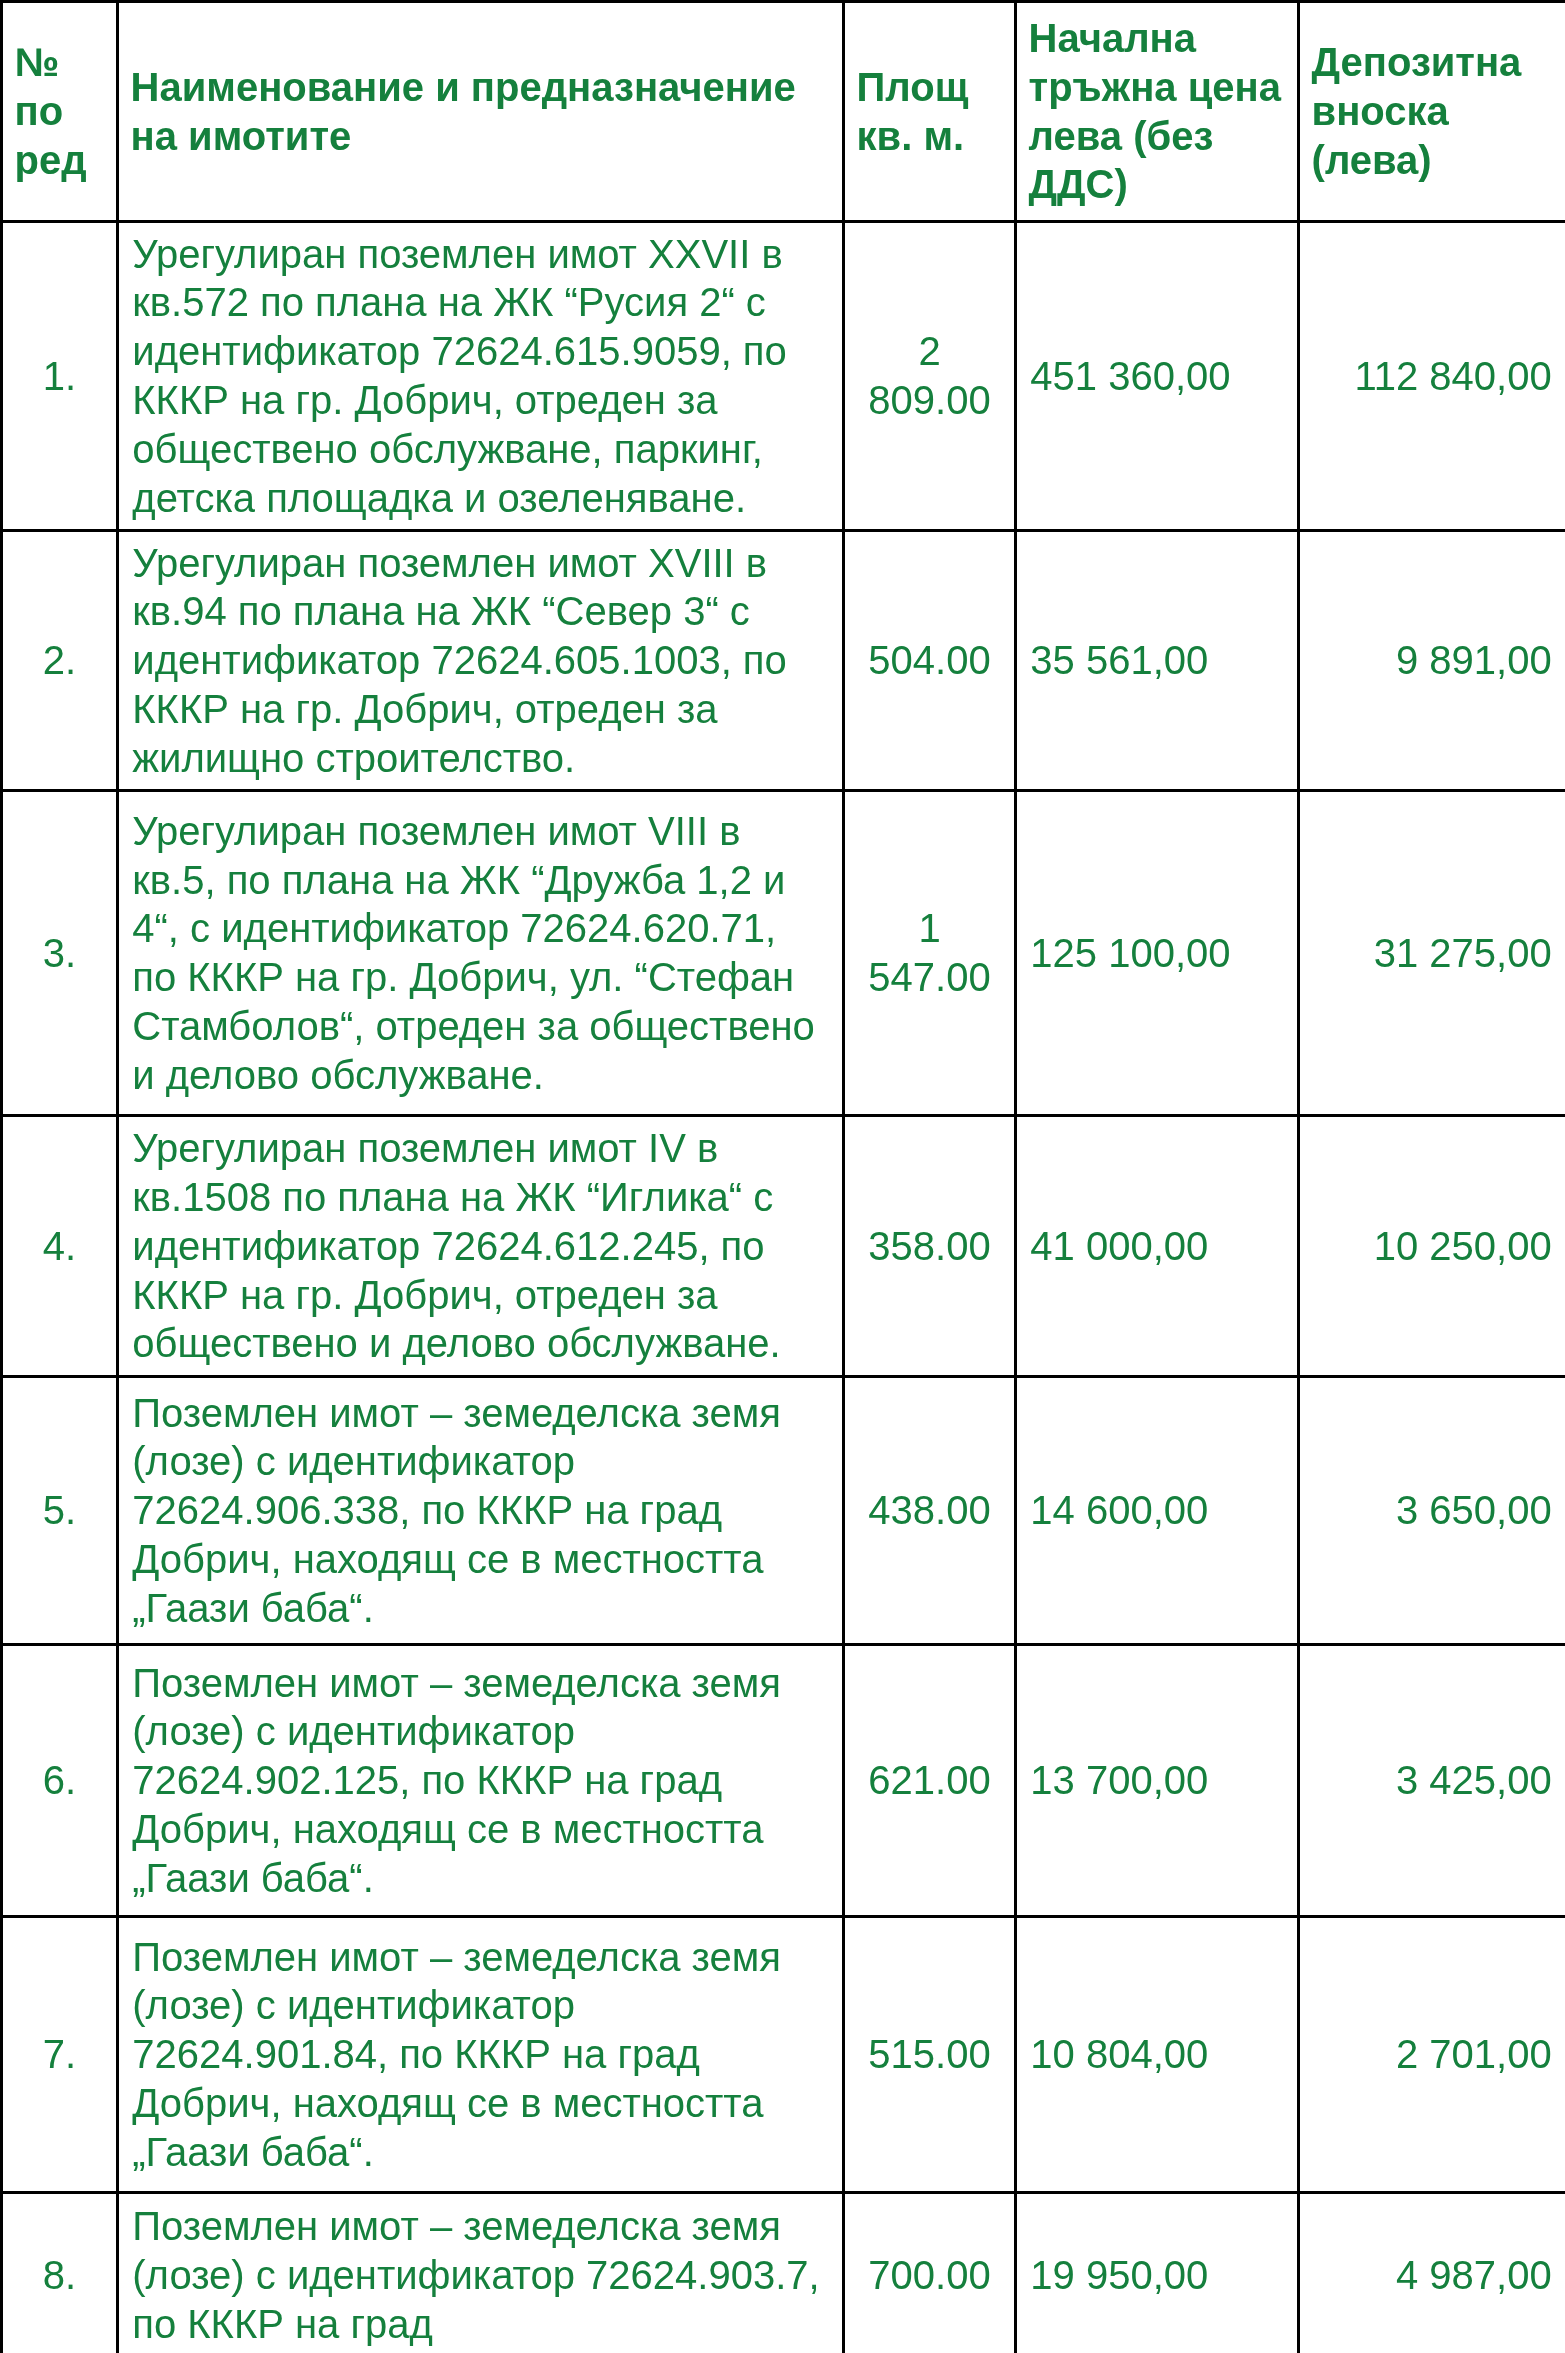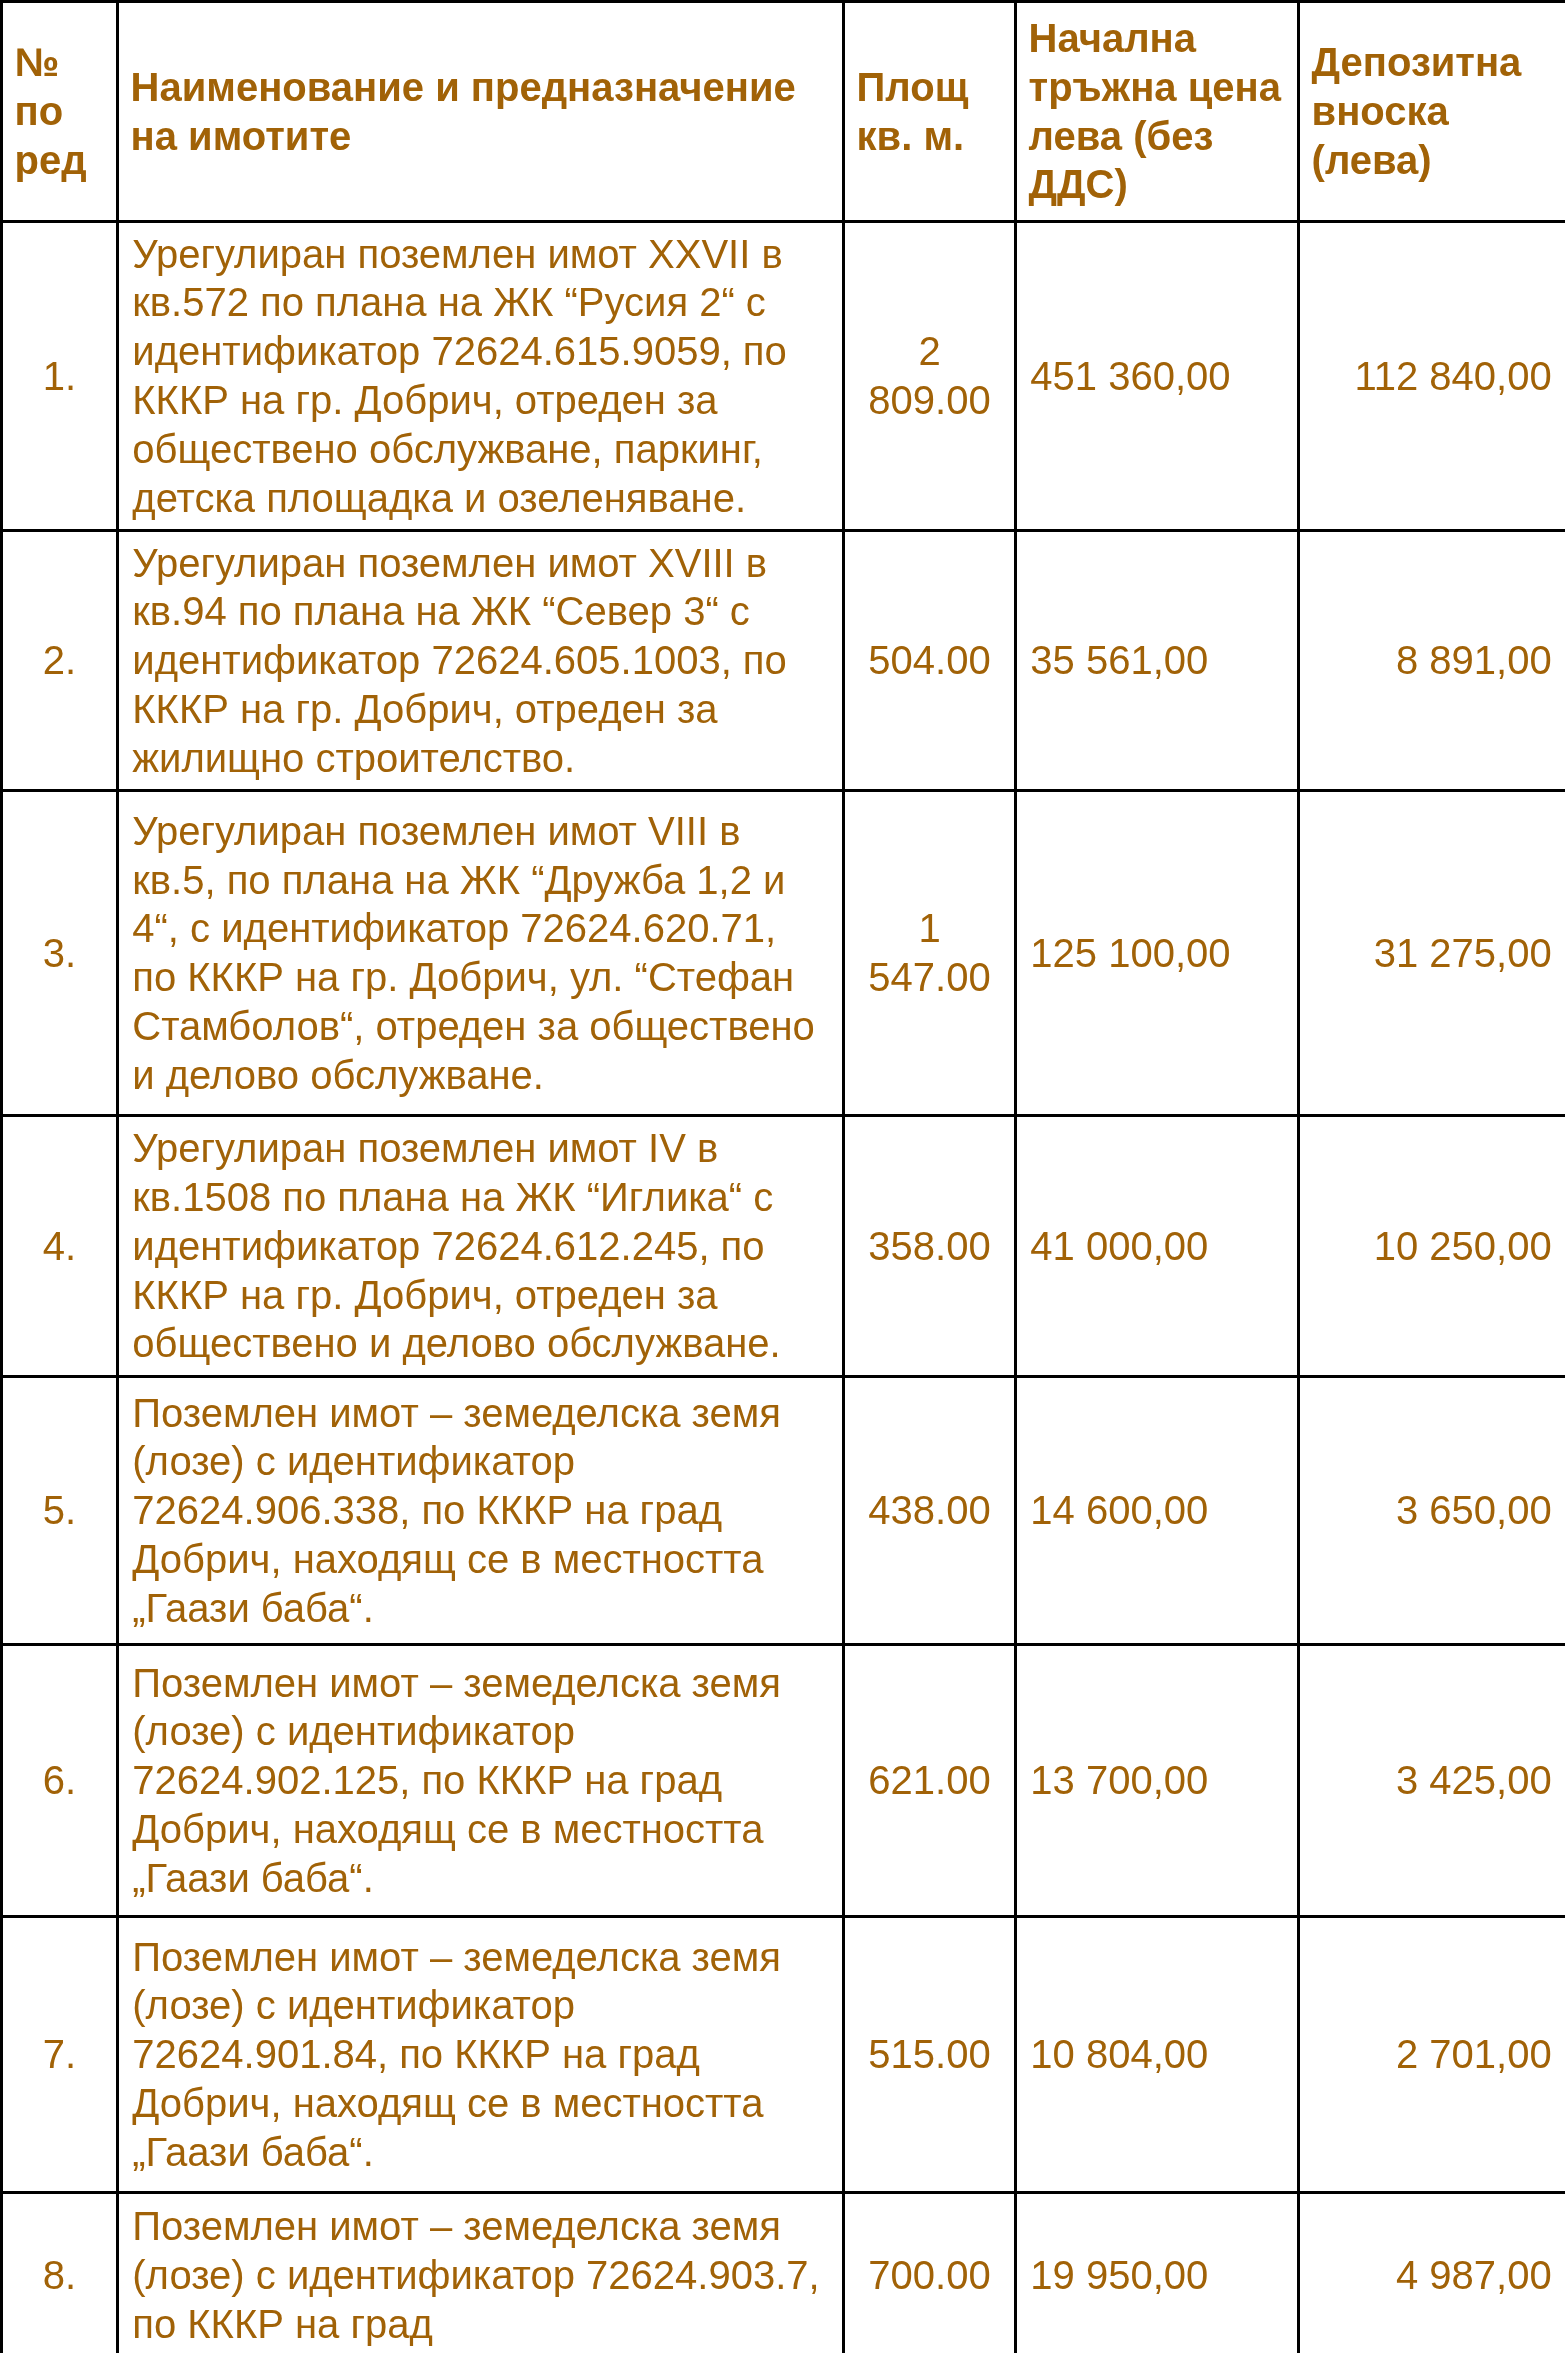--- a/index.html
+++ b/index.html
@@ -5,21 +5,21 @@
   html, body {
     margin: 0;
     padding: 0;
     background: #ffffff;
   }
   .page {
     width: 1565px;
     height: 2354px;
     overflow: hidden;
     background: #ffffff;
-    color: #a16207;
+    color: #15803d;
     font-family: "Liberation Sans", sans-serif;
   }
   table.props {
     border-collapse: collapse;
     table-layout: fixed;
     width: 1565px;
     font-size: 40px;
     line-height: 1.22;
   }
   table.props th, table.props td {
@@ -79,21 +79,21 @@
         <td class="c-area">2
 809.00</td>
         <td class="c-price">451 360,00</td>
         <td class="c-dep">112 840,00</td>
       </tr>
       <tr class="r2">
         <td class="c-num">2.</td>
         <td class="c-desc">Урегулиран поземлен имот XVIII в кв.94 по плана на ЖК “Север 3“ с идентификатор 72624.605.1003, по КККР на гр. Добрич, отреден за жилищно строителство.</td>
         <td class="c-area">504.00</td>
         <td class="c-price">35 561,00</td>
-        <td class="c-dep">8 891,00</td>
+        <td class="c-dep">9 891,00</td>
       </tr>
       <tr class="r3">
         <td class="c-num">3.</td>
         <td class="c-desc">Урегулиран поземлен имот VIII в кв.5, по плана на ЖК “Дружба 1,2 и 4“, с идентификатор 72624.620.71, по КККР на гр. Добрич, ул. “Стефан Стамболов“, отреден за обществено и делово обслужване.</td>
         <td class="c-area">1
 547.00</td>
         <td class="c-price">125 100,00</td>
         <td class="c-dep">31 275,00</td>
       </tr>
       <tr class="r4">

